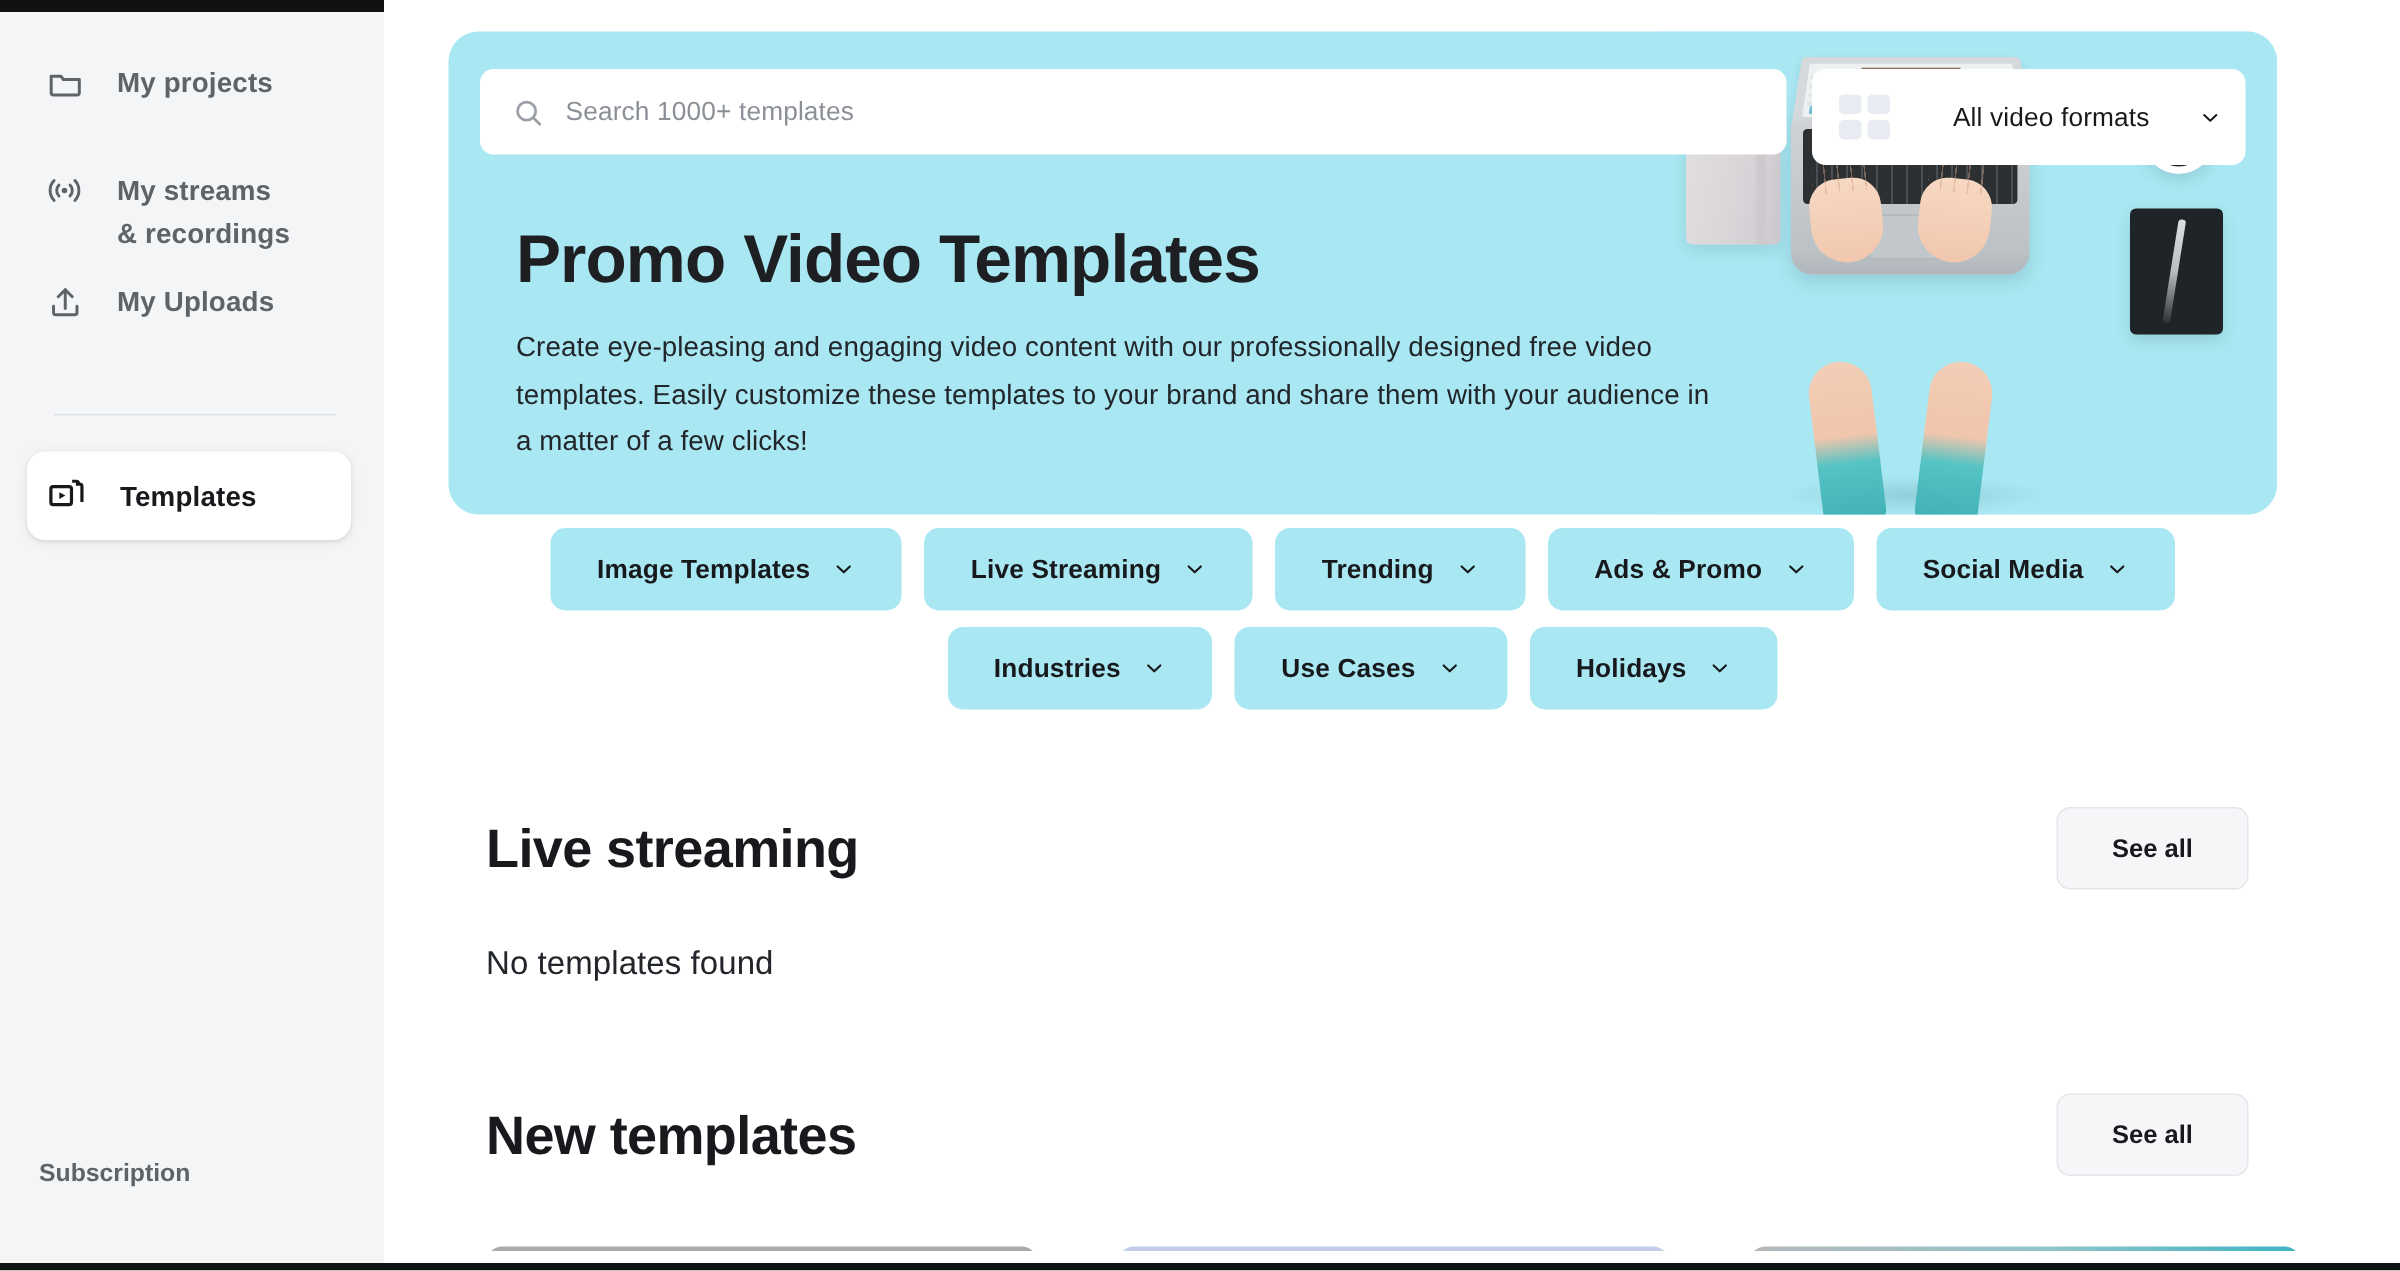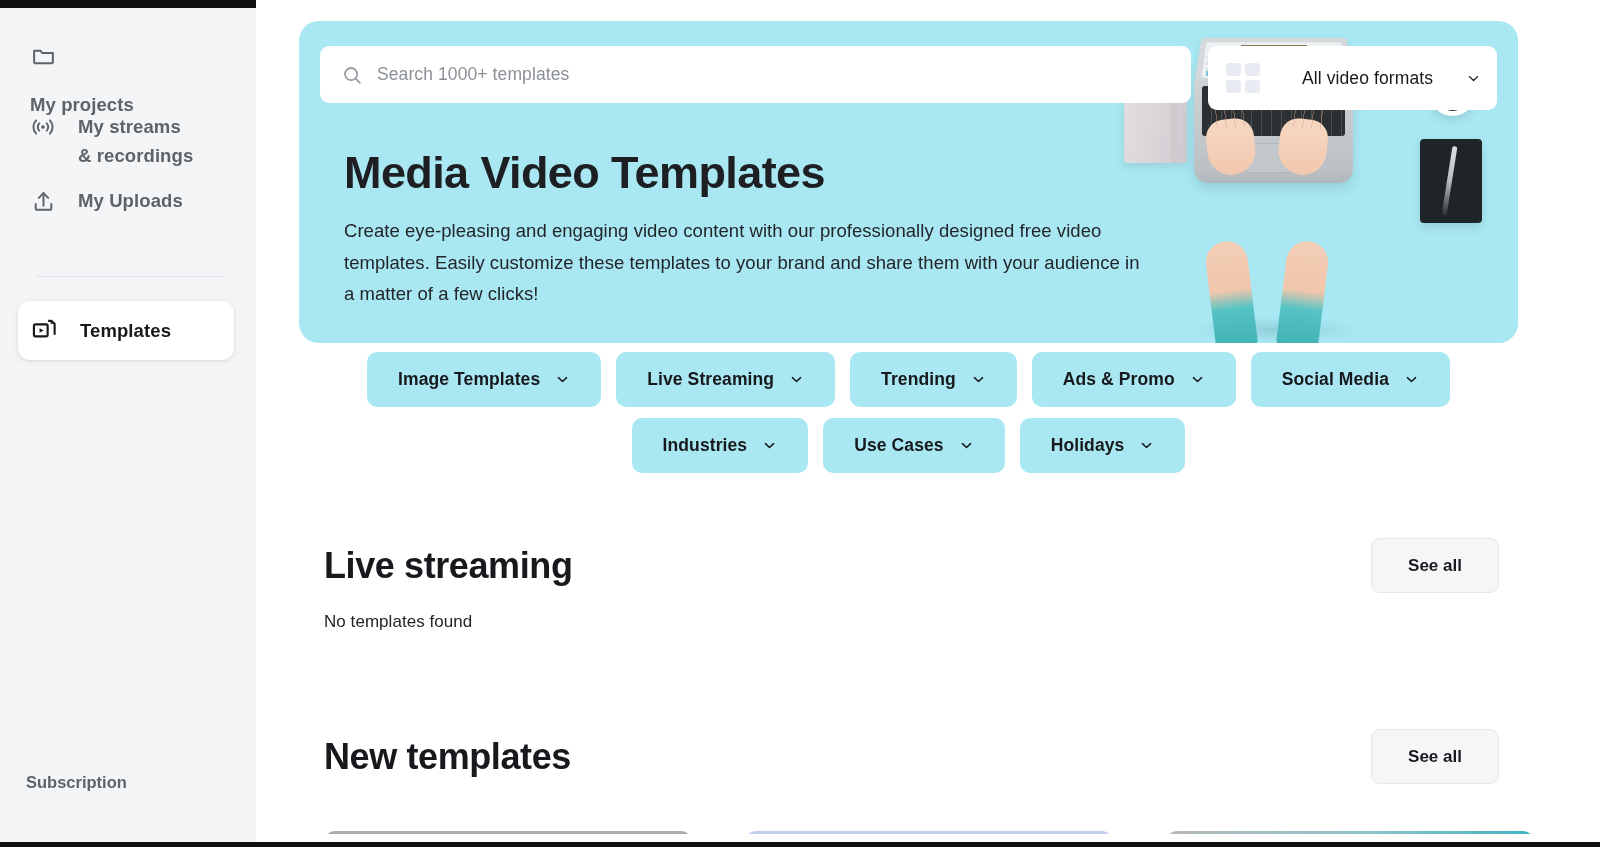--- a/index.html
+++ b/index.html
@@ -38,21 +38,21 @@
   .nav-item .ico {
     width: 26px; height: 26px; flex: 0 0 26px;
     display:flex; align-items:center; justify-content:center;
     margin-top: 2px;
   }
   .nav-item .label {
     font-size: 18.5px; font-weight: 700; color:#5e6368;
     line-height: 29px; letter-spacing: .1px;
     white-space: pre-line;
   }
-  #nav-projects { margin-top: 10px; flex-direction: column; }
+  #nav-projects { margin-top: 10px; }
   #nav-streams  { margin-top: 14px; height: 74px; }
   #nav-uploads  { }
 
   .sidebar-divider {
     width: 188px; height: 1px; background:#dfe2e6;
     margin: 32px 0 0 36px;
   }
 
   .nav-active {
     position: relative;
@@ -248,21 +248,21 @@
     font-size:36px; font-weight:800; color:#17191c; letter-spacing:-.4px;
   }
   .see-all {
     width:128px; height:55px;
     background:#f5f6f8; border:1px solid #e4e6ea; border-radius:9px;
     font-size:17px; font-weight:700; color:#17191c;
     display:flex; align-items:center; justify-content:center;
     cursor:pointer;
   }
   .empty-text {
-    margin-top:19px; font-size:17px; color:#22252a; letter-spacing:.05px;
+    margin-top:36px; font-size:22px; color:#22252a; letter-spacing:.05px;
   }
 
   #section-live { top:538px; }
   #section-new  { top:729px; }
 
   .card-row {
     position:absolute; left:68px; top:831px; width:1210px;
     display:flex; gap:53px;
   }
   .tpl-card {
@@ -384,21 +384,21 @@
           <span class="value">All video formats</span>
           <span class="chev">
             <svg class="svg-ico" width="15" height="15" viewBox="0 0 24 24" fill="none" stroke="#17191c" stroke-width="2.1" stroke-linecap="round" stroke-linejoin="round">
               <path d="M5.5 9 12 15.2 18.5 9"></path>
             </svg>
           </span>
         </div>
       </div>
 
       <div class="hero-copy">
-        <h1 class="hero-title">Media Video Templates</h1>
+        <h1 class="hero-title">Promo Video Templates</h1>
         <p class="hero-sub">Create eye-pleasing and engaging video content with our professionally designed free video templates. Easily customize these templates to your brand and share them with your audience in a matter of a few clicks!</p>
       </div>
     </section>
 
     <nav class="chips">
       <div class="chip-row">
         <div class="chip">
           <span>Image Templates</span>
           <span>
               <svg class="svg-ico" width="15" height="15" viewBox="0 0 24 24" fill="none" stroke="#17191c" stroke-width="2.3" stroke-linecap="round" stroke-linejoin="round">

